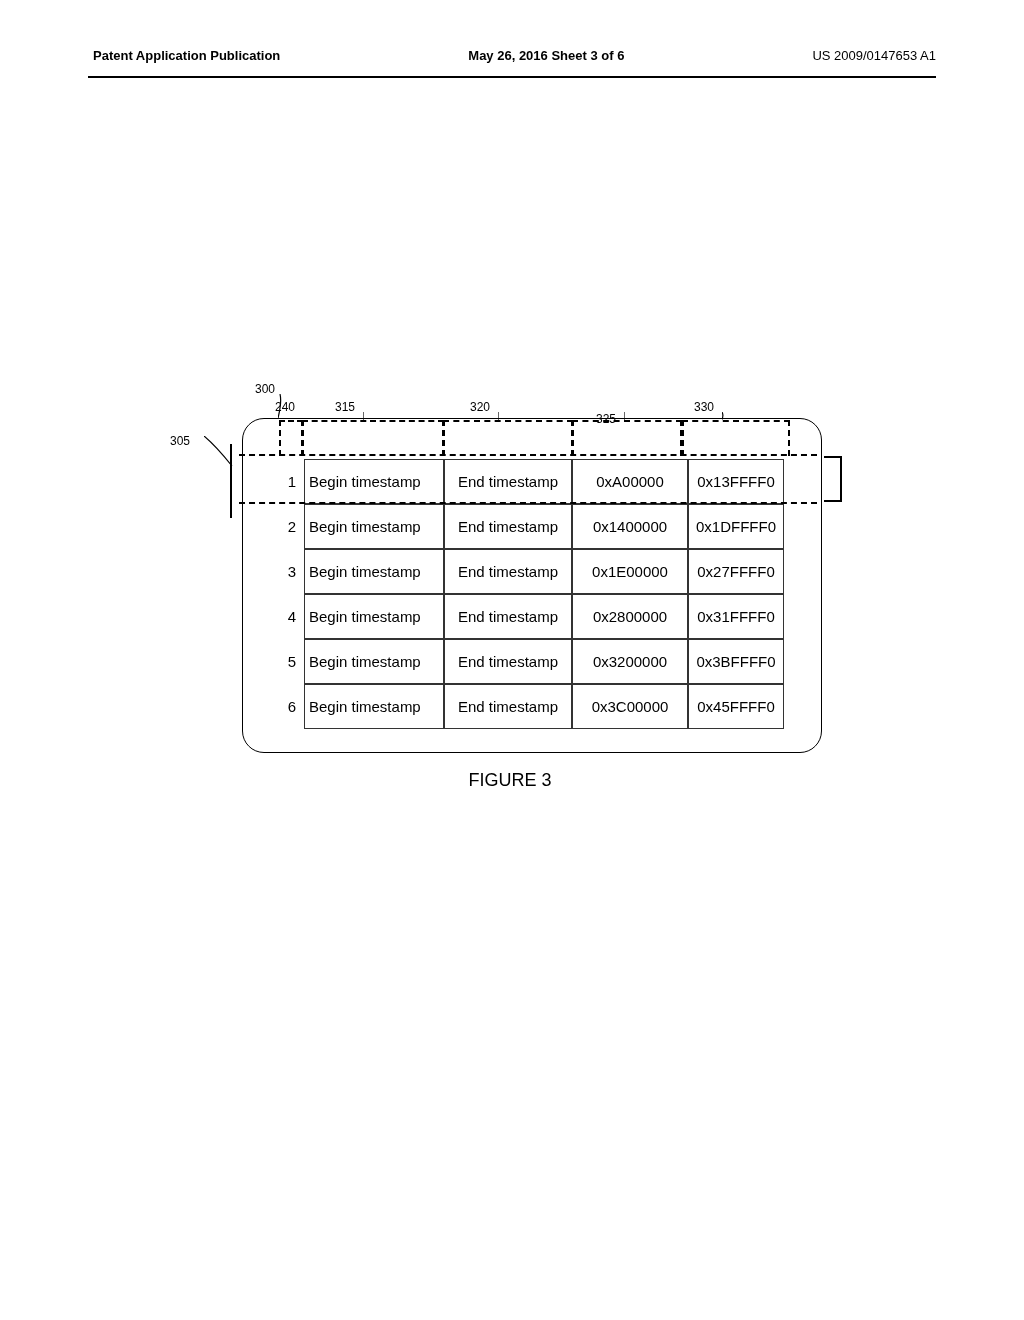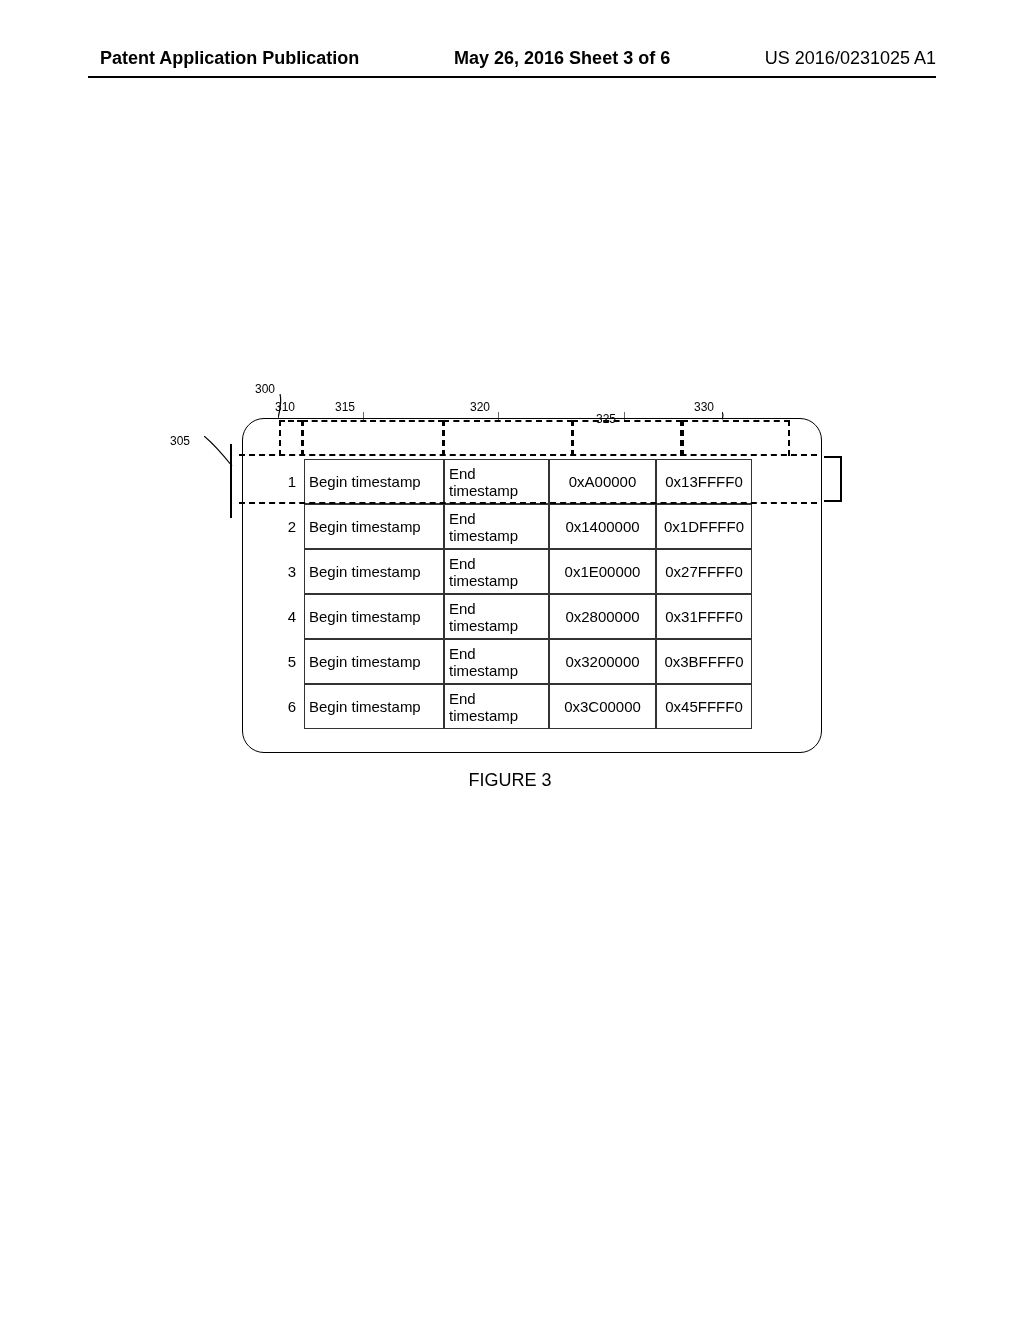--- a/index.html
+++ b/index.html
@@ -11,26 +11,26 @@
       width: 1024px;
       height: 1320px;
       background: #fff;
       font-family: Arial, Helvetica, sans-serif;
       color: #000;
       position: relative;
     }
     .header {
       position: absolute;
       top: 48px;
-      left: 12px;
+      left: 5px;
       right: 0;
       padding: 0 88px;
       display: flex;
       justify-content: space-between;
-      font-size: 18px;
+      font-size: 13px;
     }
     .header-left {
       font-weight: bold;
     }
     .header-center {
       font-weight: bold;
     }
     .header-right {
       font-weight: normal;
     }
@@ -84,22 +84,22 @@
     .cell {
       border: 0.8px solid #333;
       display: flex;
       align-items: center;
       justify-content: center;
       font-size: 15px;
       padding: 0 4px;
     }
     .c-idx { width: 24px; border: none; justify-content: center; font-size: 15px; }
     .c-begin { width: 140px; justify-content: flex-start; }
-    .c-end { width: 105px; }
-    .c-start-addr { width: 107px; }
+    .c-end { width: 128px; }
+    .c-start-addr { width: 116px; }
     .c-end-addr { width: 96px; }
 
     .dashed-highlight {
       position: absolute;
       pointer-events: none;
     }
     .dashed-highlight.top-row {
       top: 54px;
       left: 69px;
       width: 578px;
@@ -155,29 +155,29 @@
       fill: none;
       pointer-events: none;
     }
   </style>
 </head>
 <body>
 
 <div class="header">
   <span class="header-left">Patent Application Publication</span>
   <span class="header-center">May 26, 2016  Sheet 3 of 6</span>
-  <span class="header-right">US 2016/0231025 A1</span>
+  <span class="header-right">US 2009/0147653 A1</span>
 </div>
 <div class="header-divider"></div>
 
 <div class="figure-area">
 
   <div class="ref-label ref-300">300</div>
   <div class="ref-label ref-305">305</div>
-  <div class="ref-label ref-310">310</div>
+  <div class="ref-label ref-310">240</div>
   <div class="ref-label ref-315">315</div>
   <div class="ref-label ref-320">320</div>
   <div class="ref-label ref-325">325</div>
   <div class="ref-label ref-330">330</div>
 
   <svg class="hook" style="top:-6px;left:108px;" width="12" height="30">
     <path d="M2 0 Q4 8 0 24" stroke="#000" stroke-width="1.2" fill="none"></path>
   </svg>
   <svg class="hook" style="top:36px;left:34px;" width="40" height="34">
     <path d="M0 0 Q12 10 28 30" stroke="#000" stroke-width="1.2" fill="none"></path>

